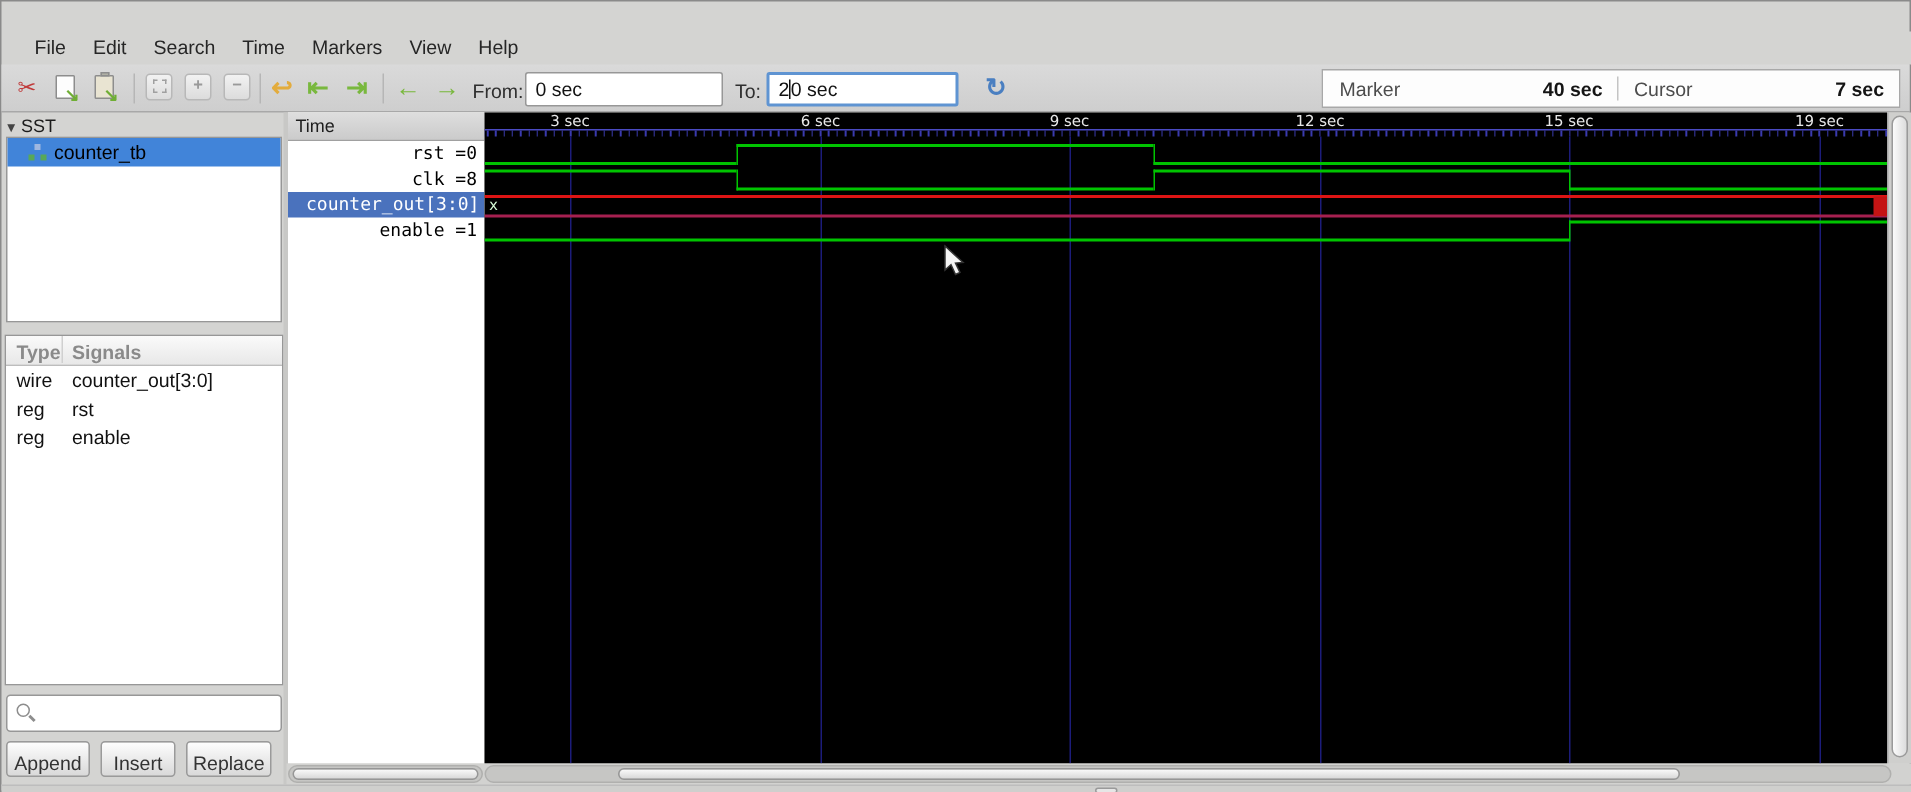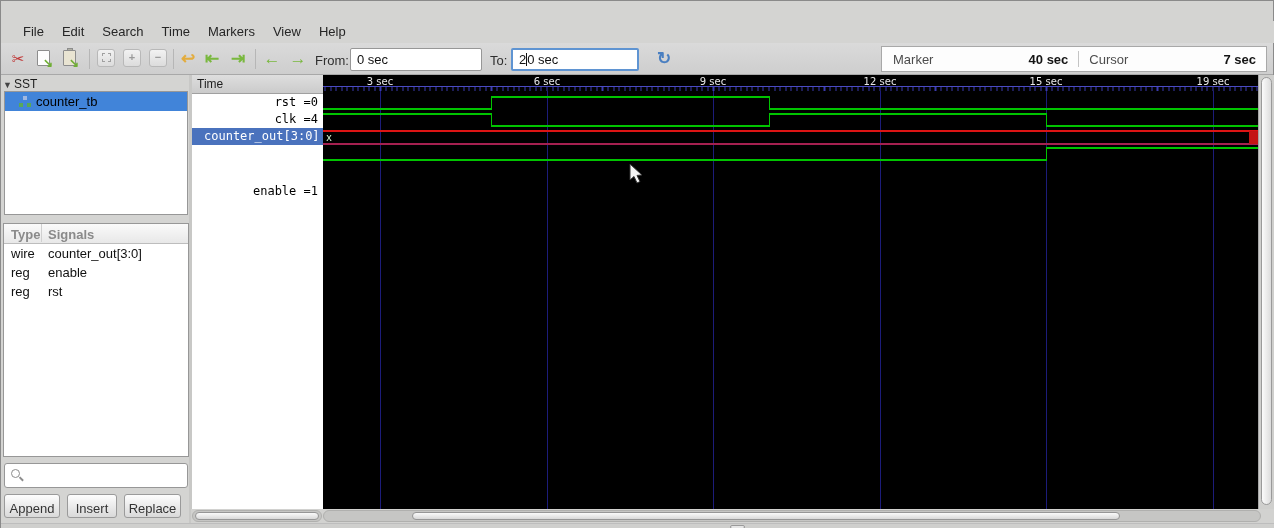--- a/index.html
+++ b/index.html
@@ -176,42 +176,42 @@
   <div id="sst-tree">
       <div class="tree-row selected"><span class="hier-icon"><i class="d1"></i><i class="d2"></i><i class="d3"></i></span>counter_tb</div>
     </div>
 
   <div id="sig-table">
     <div class="thead">
       <span class="th c1">Type</span><span class="th c2">Signals</span>
     </div>
     <div id="sig-rows">
         <div class="sig-row"><span class="c1">wire</span><span class="c2">counter_out[3:0]</span></div>
+        <div class="sig-row"><span class="c1">reg</span><span class="c2">rst</span></div>
         <div class="sig-row"><span class="c1">reg</span><span class="c2">enable</span></div>
-        <div class="sig-row"><span class="c1">reg</span><span class="c2">rst</span></div>
       </div>
   </div>
 
   <div id="search-box">
     <span id="search-glass"></span>
     <input id="search-input" value="" style="">
   </div>
   <button class="act-btn" id="btn-append">Append</button>
   <button class="act-btn" id="btn-insert">Insert</button>
   <button class="act-btn" id="btn-replace">Replace</button>
 
   <div id="splitter-v"></div>
 
   <div id="names-panel">
     <div id="names-header">Time</div>
     <div id="name-rows">
         <div class="name-row" style="top: 19px;">rst =0</div>
-        <div class="name-row" style="top: 36px;">clk =4</div>
+        <div class="name-row" style="top: 36px;">clk =8</div>
         <div class="name-row selected" style="top: 53px;">counter_out[3:0] =x</div>
-        <div class="name-row" style="top: 70px; margin-top: 38px;">enable =1</div>
+        <div class="name-row" style="top: 70px;">enable =1</div>
       </div>
   </div>
 
   <div id="wave-area">
     <div id="ruler-line"></div>
     <div id="ruler-ticks"></div>
   <div class="gridline" style="left: 57px; background: rgb(28, 28, 122);"></div>
       <div class="ruler-label" style="left: 57px;">3 sec</div>
       <div class="gridline" style="left: 224px; background: rgb(28, 28, 122);"></div>
       <div class="ruler-label" style="left: 224px;">6 sec</div>

